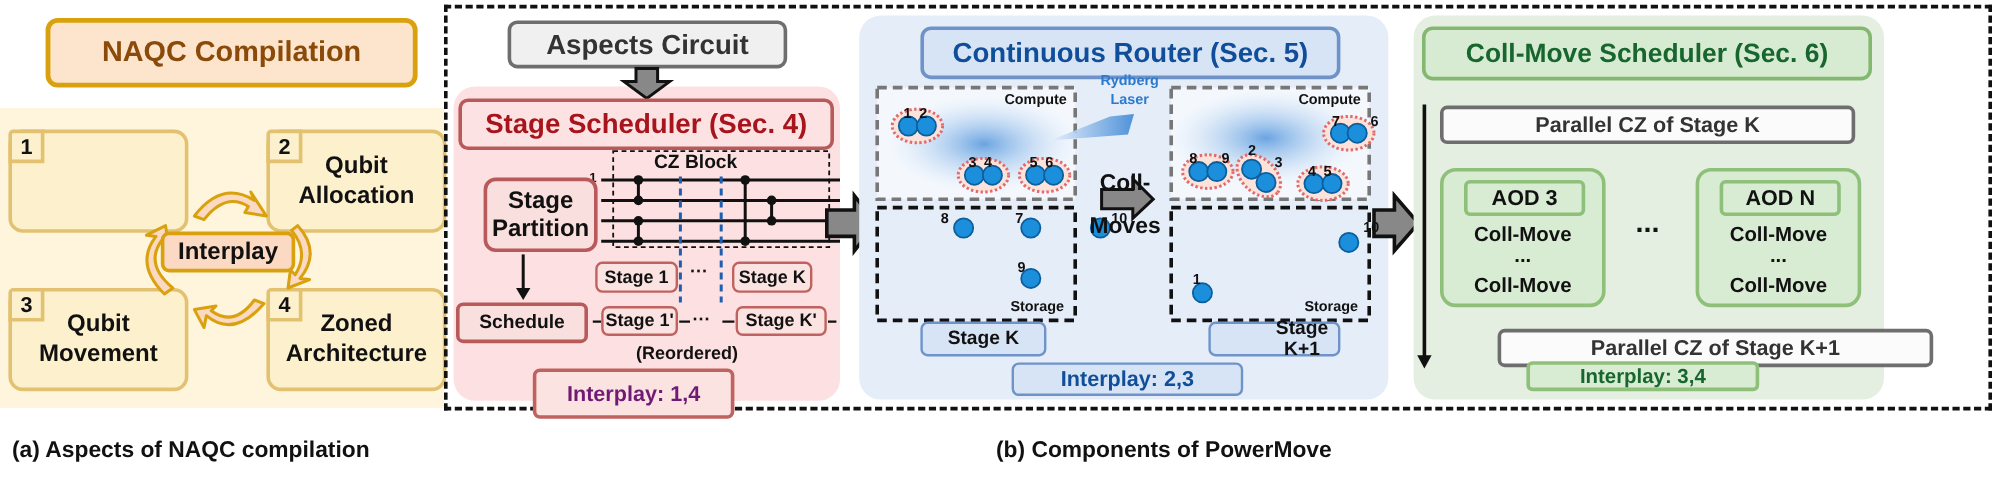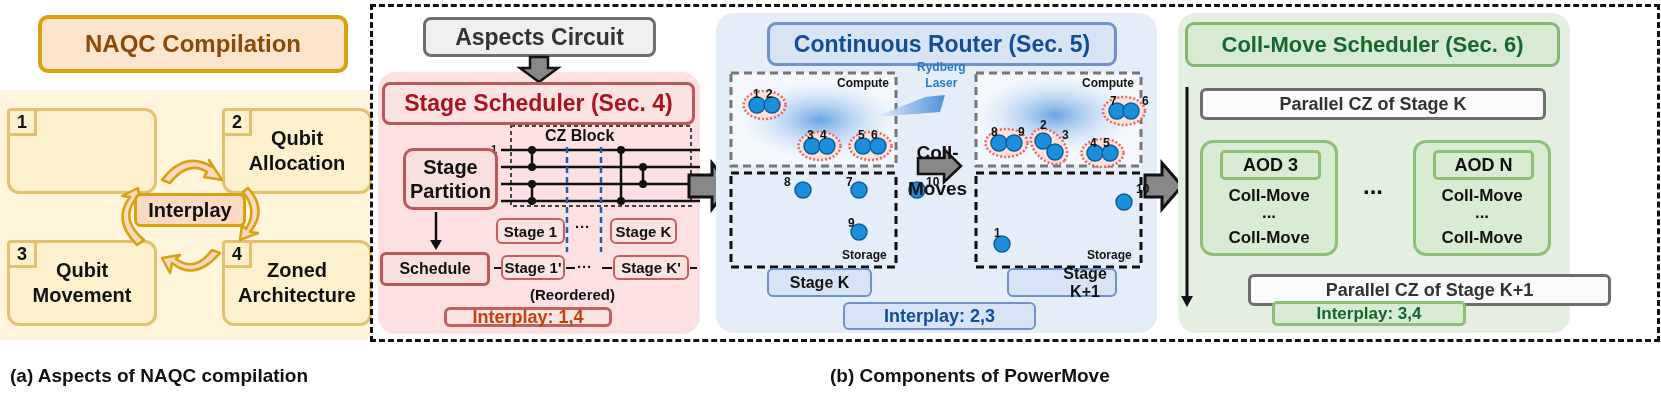--- a/index.html
+++ b/index.html
@@ -29,21 +29,21 @@
   #stage-panel { left: 378px; top: 72px; width: 322px; height: 262px; background: #fde0e1; border-radius: 18px; }
   #stage-title { left: 382px; top: 82px; width: 313px; height: 43px; background: #fce2e2; border: 3px solid #b8595a; border-radius: 8px; color: #a8141c; font-size: 23px; }
   #stage-partition { left: 403px; top: 148px; width: 95px; height: 62px; background: #f9e0de; border: 3px solid #b8595a; border-radius: 10px; font-size: 20px; line-height: 1.2; }
   #schedule-box { left: 380px; top: 252px; width: 110px; height: 34px; background: #f9e0de; border: 3px solid #b8595a; border-radius: 6px; font-size: 16px; }
   .stage-chip { background: #fbe3e1; border: 2px solid #c0625f; border-radius: 6px; font-size: 15px; }
   #stage-1 { left: 496px; top: 218px; width: 69px; height: 26px; }
   #stage-k { left: 610px; top: 218px; width: 67px; height: 26px; }
   #stage-1p { left: 501px; top: 255px; width: 64px; height: 25px; }
   #stage-kp { left: 613px; top: 255px; width: 76px; height: 25px; }
   #reordered { left: 530px; top: 286px; font-size: 15px; }
-  #interplay-14 { left: 444px; top: 307px; width: 168px; height: 20px; background: #fbe3e1; border: 3px solid #c0625f; border-radius: 6px; color: #c2410c; font-size: 18px; }
+  #interplay-14 { left: 444px; top: 307px; width: 168px; height: 42px; background: #fbe3e1; border: 3px solid #c0625f; border-radius: 6px; color: #701a75; font-size: 18px; }
   #cz-label { left: 545px; top: 127px; font-size: 16px; }
   #dots-stage { left: 575px; top: 218px; font-size: 15px; }
   .wire-num { font-size: 11px; }
 
   
   #router-panel { left: 716px; top: 13px; width: 441px; height: 320px; background: #e5edf8; border-radius: 18px; }
   #router-title { left: 767px; top: 22px; width: 350px; height: 44px; background: #d7e4f6; border: 3px solid #6f93c8; border-radius: 9px; color: #104e9a; font-size: 23px; }
   .zone-label { font-size: 12px; }
   #rydberg { left: 917px; top: 60px; color: #2a7ad0; font-size: 12px; text-align: center; line-height: 1.3; }
   #coll-moves { left: 908px; top: 135px; font-size: 19px; line-height: 1.9; text-align: center; }

